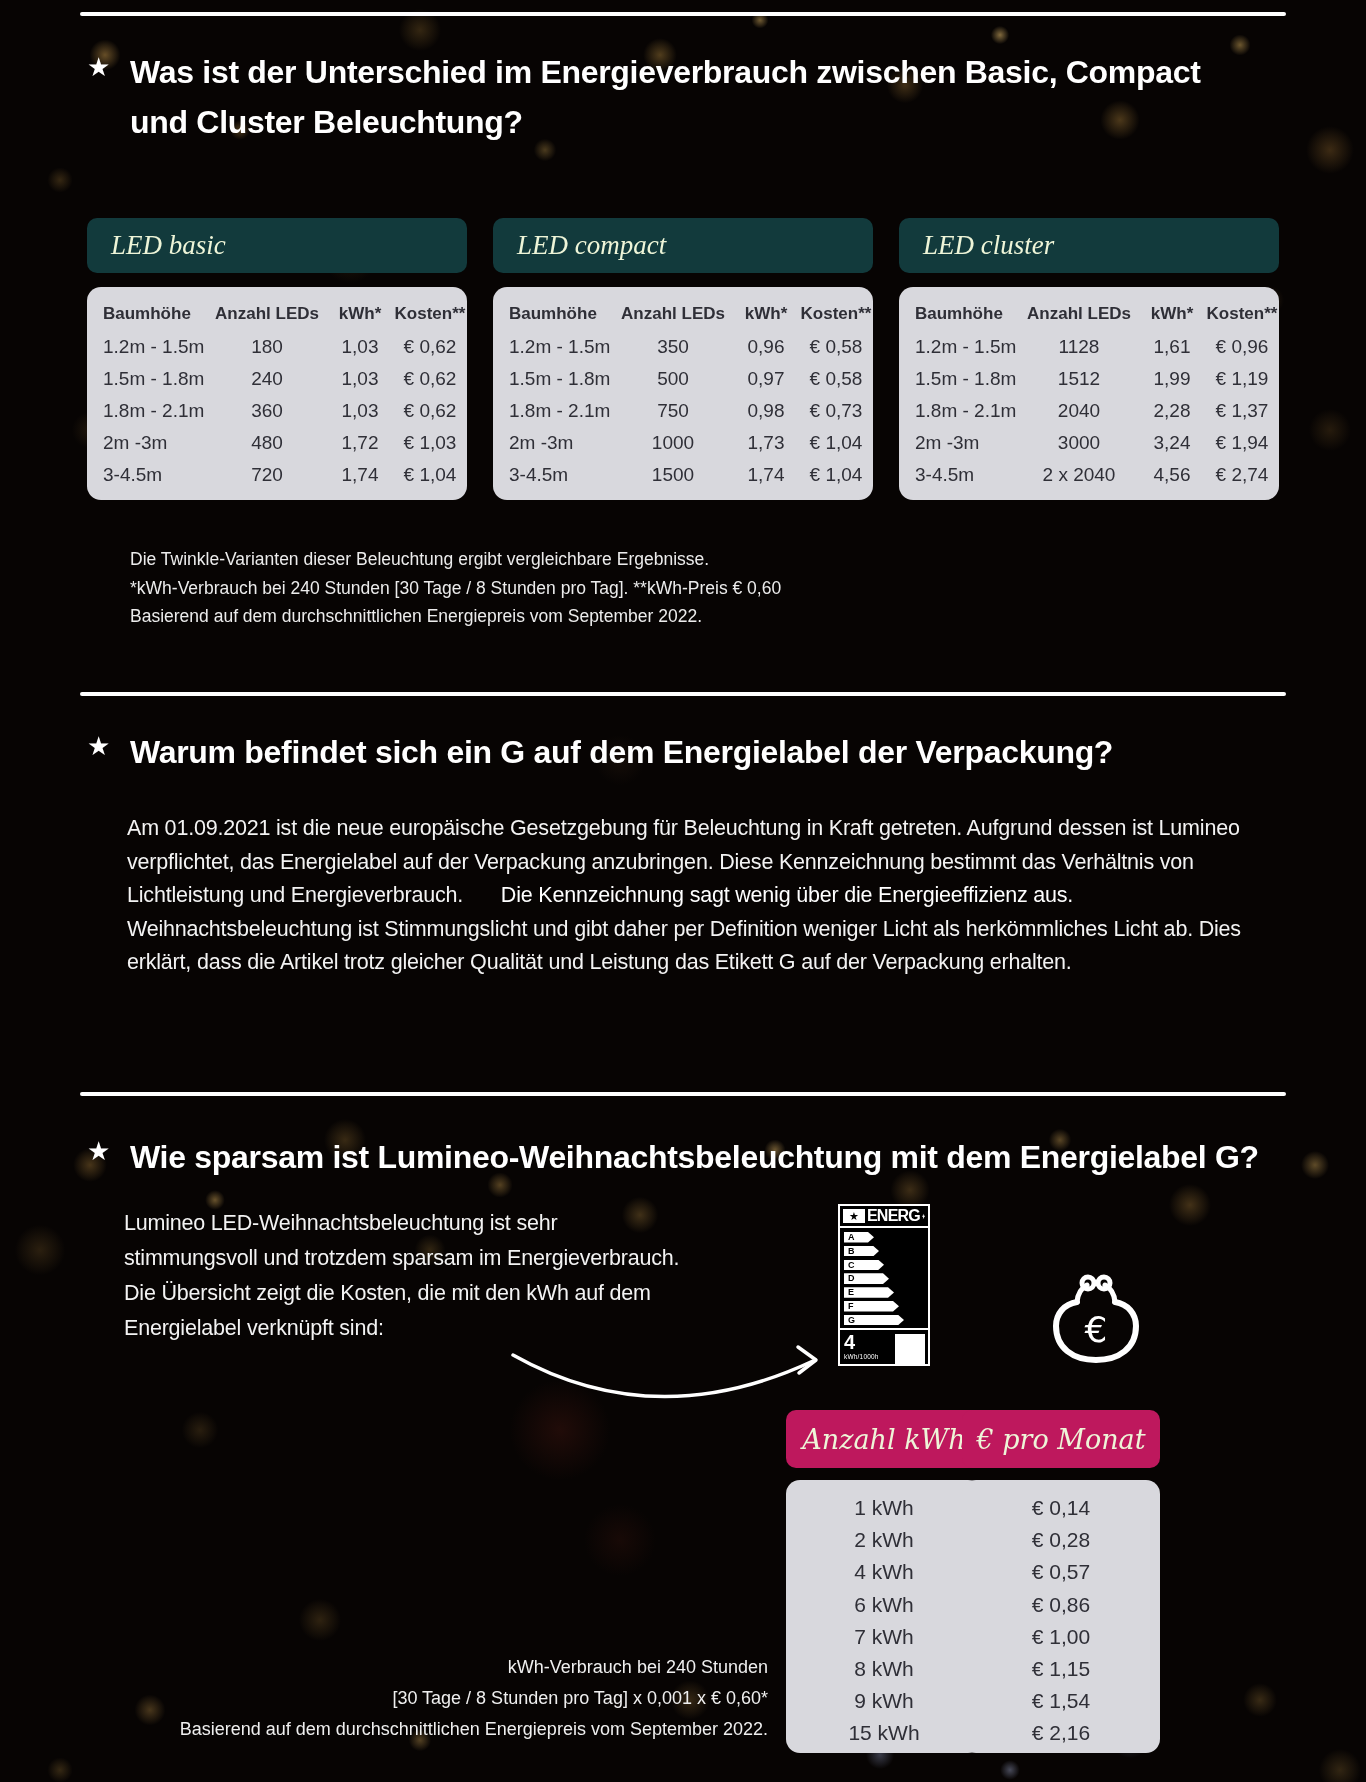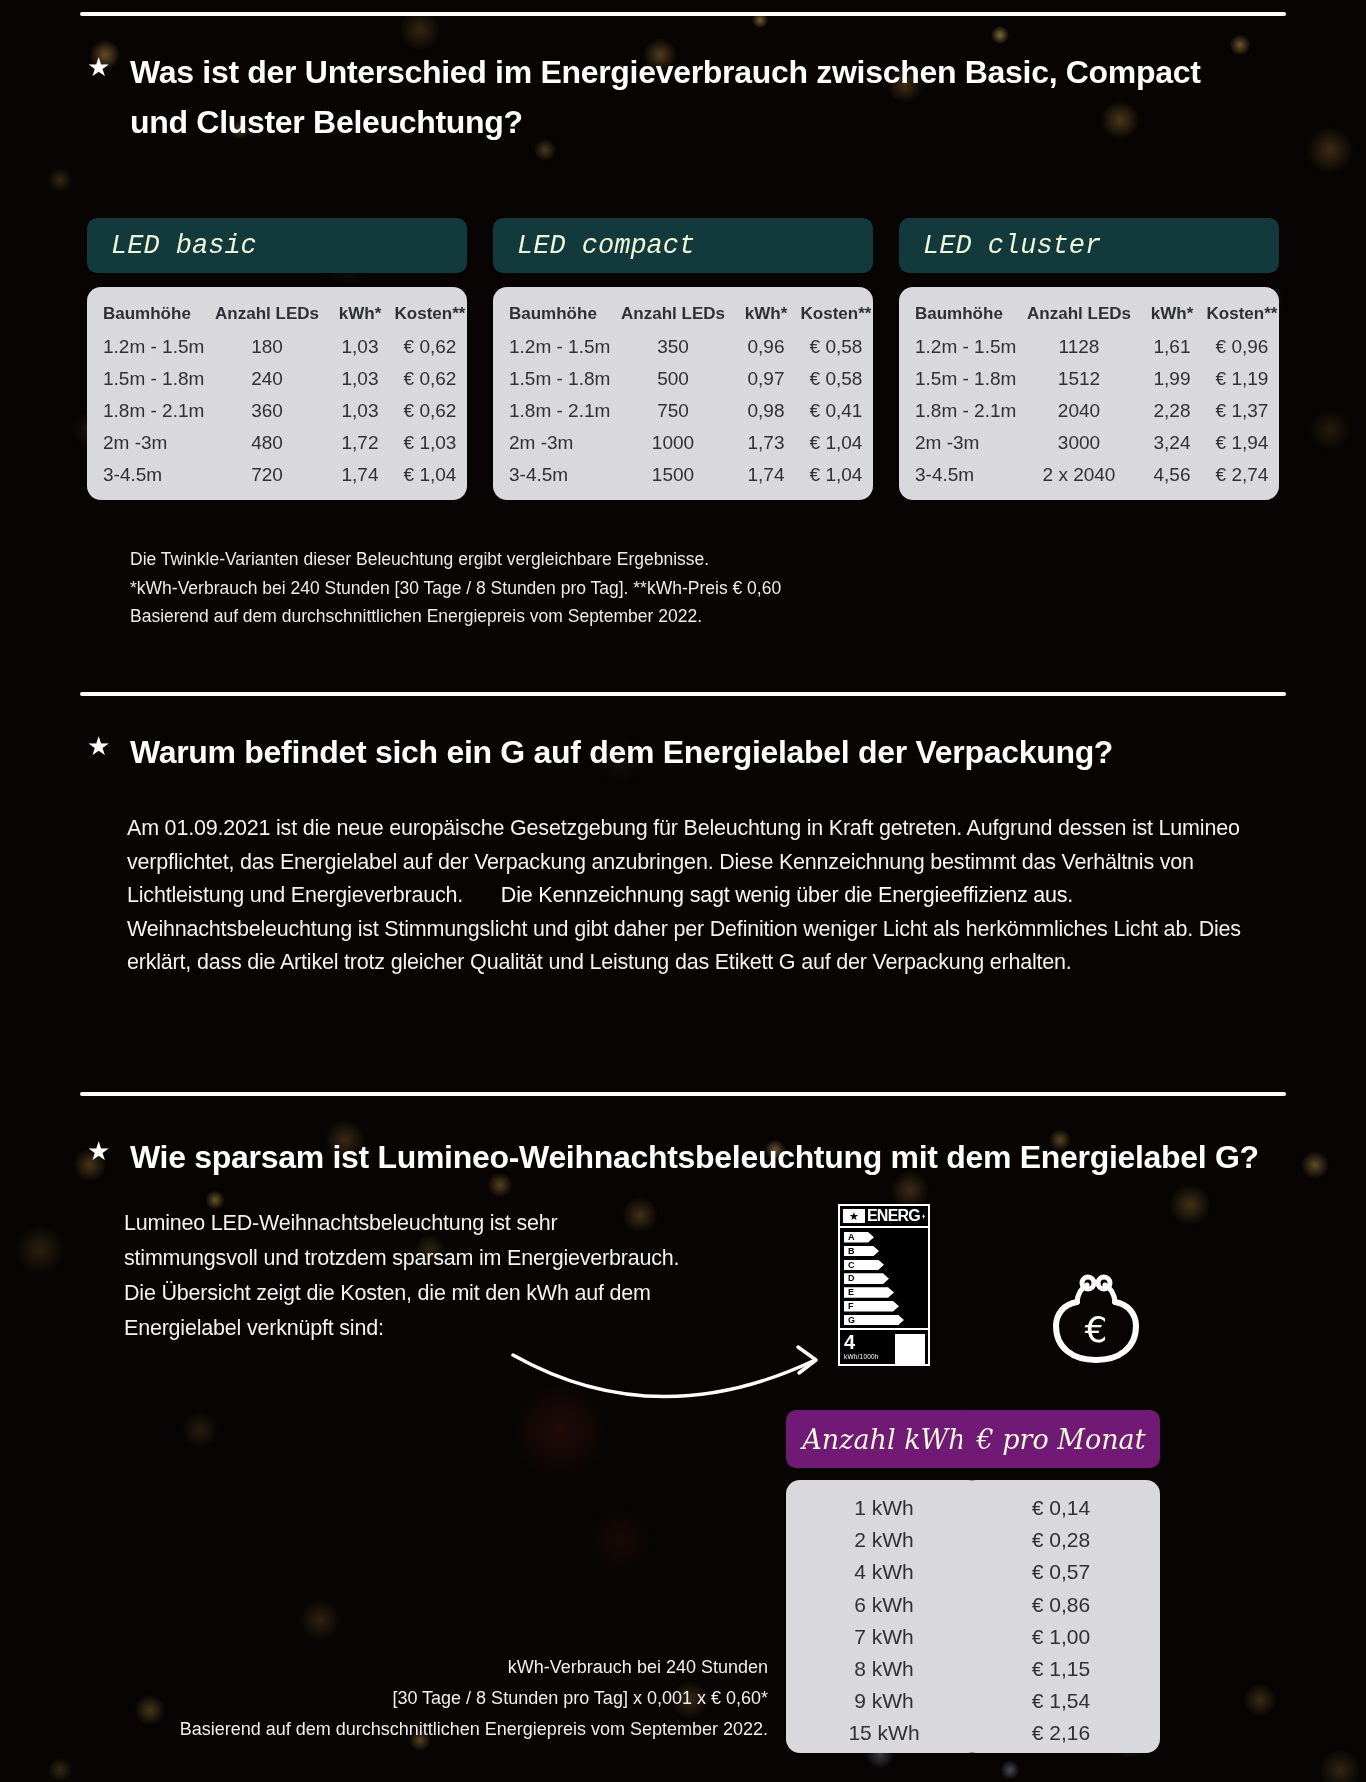--- a/index.html
+++ b/index.html
@@ -53,21 +53,21 @@
   .star{position:absolute;font-size:26px;color:#fff;line-height:1;}
   .s1{left:87px;top:54px}.s2{left:87px;top:733px}.s3{left:87px;top:1138px}
   .h{position:absolute;left:130px;margin:0;font-weight:bold;color:#fff;font-size:32px;
      line-height:50px;letter-spacing:-.3px;}
   .h1{top:47px;width:1080px}
   .h2{top:727px;width:1160px}
   .h3{top:1132px;width:1180px}
   
   .thead{position:absolute;top:218px;width:380px;height:55px;background:#123a3c;border-radius:10px;
          display:flex;align-items:center;padding-left:24px;box-sizing:border-box;}
-  .ttitle{font-family:Liberation Mono, monospace;font-style:italic;font-size:27px;color:#eef5d8;}
+  .ttitle{font-family:Liberation Serif, serif;font-style:italic;font-size:27px;color:#eef5d8;}
   .tbody{position:absolute;top:287px;width:380px;height:213px;background:#d8d8dd;border-radius:14px;
          color:#2f2f37;box-sizing:border-box;padding:10px 0 0 0;}
   .tg{display:grid;grid-template-columns:120px 120px 66px 74px;grid-template-rows:34px repeat(5,32px);
       align-items:center;}
   .tg .th{font-weight:bold;font-size:17px;}
   .tg span{font-size:19px;text-align:center;}
   .tg .c1{text-align:left;padding-left:16px;}
   .pt0{left:87px}.pt1{left:493px}.pt2{left:899px}
   .fn1{position:absolute;left:130px;top:545px;font-size:17.5px;line-height:28.5px;color:#ececec;}
   
@@ -87,21 +87,21 @@
             padding-left:4px;box-sizing:border-box;
             clip-path:polygon(0 0,calc(100% - 6px) 0,100% 50%,calc(100% - 6px) 100%,0 100%);}
   .a0{width:30px}.a1{width:35px}.a2{width:40px}.a3{width:45px}.a4{width:50px}.a5{width:55px}.a6{width:60px}
   .el-bottom{border-top:2px solid #fff;position:relative;height:42px;padding:2px 4px;box-sizing:border-box;}
   .el-val{font-size:20px;font-weight:bold;color:#fff;line-height:21px;}
   .el-unit{font-size:6.5px;color:#fff;letter-spacing:.2px;}
   .el-box{position:absolute;right:3px;top:4px;width:30px;height:32px;background:#fff;}
   .arrow-svg{position:absolute;left:495px;top:1335px;}
   .purse-svg{position:absolute;left:1046px;top:1268px;}
   
-  .khead{position:absolute;top:1410px;height:58px;background:#701a75;border-radius:10px;
+  .khead{position:absolute;top:1410px;height:58px;background:#be185d;border-radius:10px;
          display:flex;align-items:center;justify-content:center;box-sizing:border-box;}
   .ktitle{font-family:"DejaVu Serif",serif;font-style:italic;font-size:27px;color:#eef5d8;}
   .kbody{position:absolute;top:1480px;height:273px;background:#d8d8dd;border-radius:14px;
          box-sizing:border-box;padding-top:12px;color:#2f2f37;}
   .krow{height:32.2px;line-height:32.2px;text-align:center;font-size:21px;}
   .k1{left:786px;width:196px}.k2{left:962px;width:198px}
   .fn3{position:absolute;left:110px;width:658px;top:1652px;text-align:right;
        font-size:18px;line-height:31px;color:#efefef;}
 </style>
 </head>
@@ -160,21 +160,21 @@
       <span>350</span>
       <span>0,96</span>
       <span>€ 0,58</span>
       <span class="c1">1.5m - 1.8m</span>
       <span>500</span>
       <span>0,97</span>
       <span>€ 0,58</span>
       <span class="c1">1.8m - 2.1m</span>
       <span>750</span>
       <span>0,98</span>
-      <span>€ 0,41</span>
+      <span>€ 0,73</span>
       <span class="c1">2m -3m</span>
       <span>1000</span>
       <span>1,73</span>
       <span>€ 1,04</span>
       <span class="c1">3-4.5m</span>
       <span>1500</span>
       <span>1,74</span>
       <span>€ 1,04</span>
     </div>
   </div>

